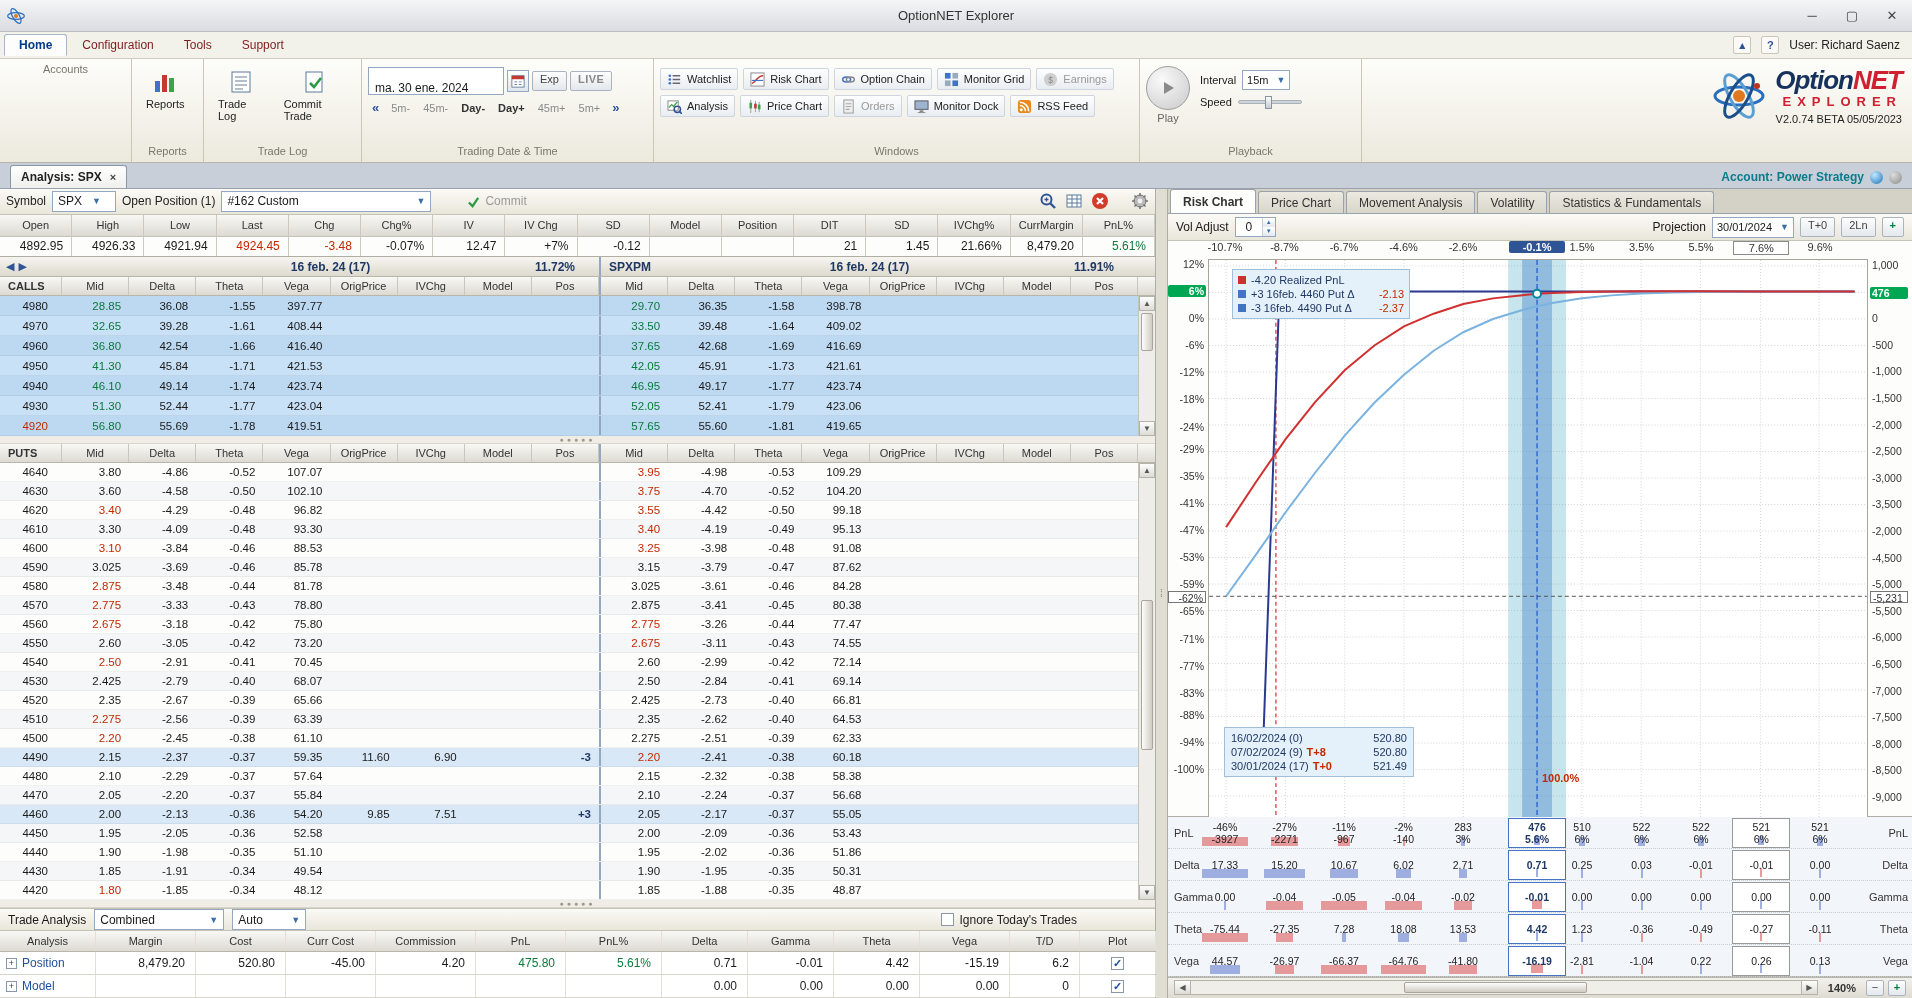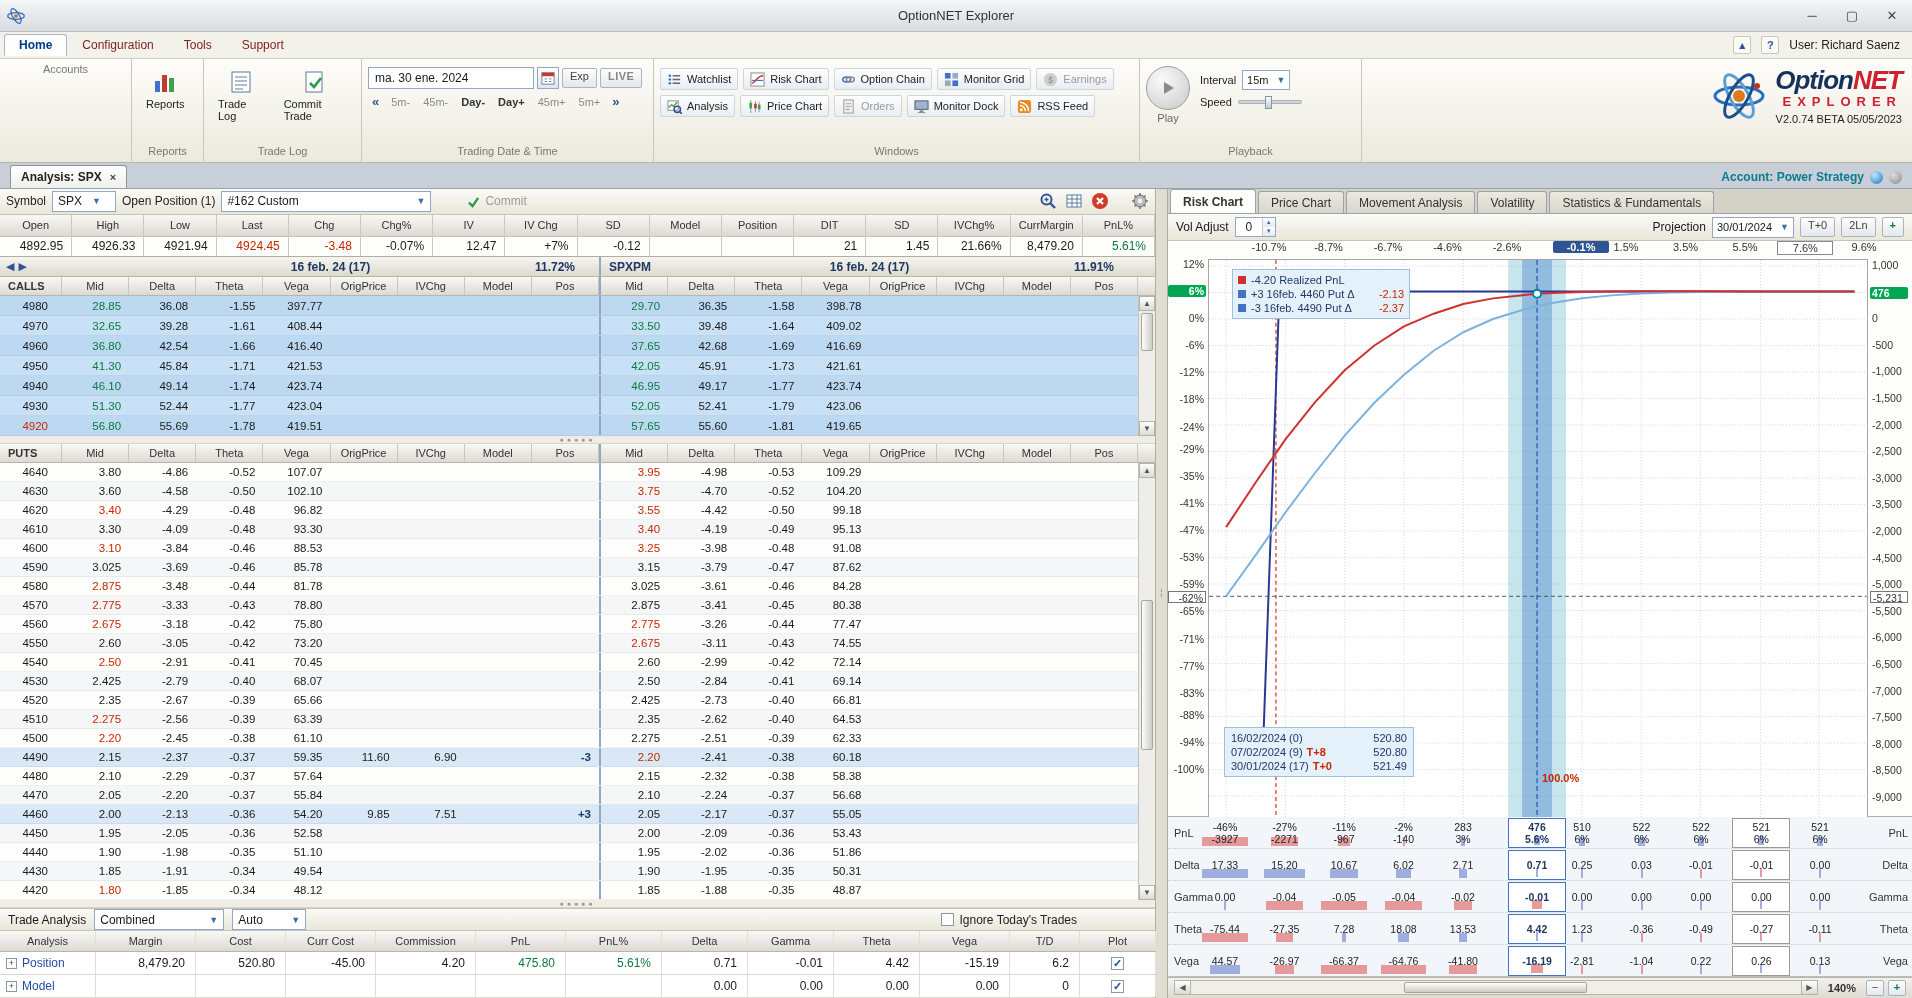--- a/index.html
+++ b/index.html
@@ -24,21 +24,21 @@
 .rgroup{display:flex;flex-direction:column;border-right:1px solid #c9c6ba;padding:4px 6px 0 6px;}
 .rbody{flex:1;display:flex;align-items:flex-start;gap:4px;}
 .rlabel{height:17px;text-align:center;font-size:11px;color:#7a776d;}
 .rbtn{display:flex;flex-direction:column;align-items:center;justify-content:flex-start;gap:3px;padding:5px 7px;font-size:11px;color:#222;border:1px solid transparent;border-radius:3px;min-width:52px;}
 .rbtn .ricon{width:26px;height:26px;display:block;}
 .smbtn{display:flex;align-items:center;gap:5px;padding:2px 6px;font-size:11px;color:#222;border:1px solid #cdd6e0;background:linear-gradient(#fefefe,#e9edf2);border-radius:2px;height:22px;white-space:nowrap;}
 .smbtn .ricon{width:15px;height:15px;display:block;}
 .smbtn.disabled{color:#9a9a9a;}
 .dt-col{display:flex;flex-direction:column;gap:5px;padding-top:4px;}
 .dt-row{display:flex;align-items:center;gap:3px;}
-.dateinput{width:166px;height:22px;border:1px solid #93a8c0;background:#fff;display:flex;align-items:center;padding:0 6px;font-size:12px;}
+.dateinput{width:136px;height:22px;border:1px solid #93a8c0;background:#fff;display:flex;padding:13px 6px;font-size:12px;}
 .calbtn{width:22px;height:22px;border:1px solid #93a8c0;background:linear-gradient(#fff,#dfe6ee);display:flex;align-items:center;justify-content:center;}
 .pillbtn{height:20px;border:1px solid #aab4bf;background:linear-gradient(#fdfdfd,#e4e8ec);padding:1px 7px;font-size:11px;color:#444;border-radius:2px;}
 .pillbtn.live{color:#888;font-weight:bold;letter-spacing:.5px;}
 .navlbl{font-size:11px;color:#8a8a8a;padding:0 5px;}
 .navlbl.strong{color:#333;font-weight:bold;}
 .navarrow{color:#2f5496;font-weight:bold;font-size:13px;padding:0 4px;}
 .win-rows{display:flex;flex-direction:column;gap:5px;padding-top:5px;}
 .win-row{display:flex;gap:5px;}
 .play-wrap{display:flex;gap:10px;padding-top:3px;}
 .playbtn{width:44px;height:44px;border-radius:50%;background:radial-gradient(circle at 35% 30%,#fafafa,#c9c9c9);border:1px solid #9e9e9e;display:flex;align-items:center;justify-content:center;}
@@ -132,21 +132,21 @@
 .rtab{height:22px;padding:0 12px;display:flex;align-items:center;font-size:12px;color:#333;background:linear-gradient(#ece9e0,#d8d5cb);border:1px solid #9aa2ad;border-bottom:none;border-radius:3px 3px 0 0;margin-right:2px;white-space:nowrap;}
 .rtab.active{background:#fdfdfb;font-weight:bold;height:24px;}
 .rcontrols{height:28px;display:flex;align-items:center;gap:6px;padding:0 8px;background:linear-gradient(#fbfaf6,#e9e6da);border-bottom:1px solid #c5c2b6;font-size:12px;}
 .spin{display:flex;align-items:center;border:1px solid #93a8c0;background:#fff;height:20px;}
 .spin .val{width:26px;text-align:center;font-size:12px;}
 .spin .updown{display:flex;flex-direction:column;border-left:1px solid #c3cedb;}
 .spin .updown span{font-size:6px;line-height:9px;padding:0 3px;color:#3a6ea5;background:linear-gradient(#fff,#e4e9ef);}
 .rc-right{margin-left:auto;display:flex;align-items:center;gap:6px;}
 
 .chart-wrap{position:relative;height:596px;background:#fdfdfb;border-bottom:1px solid #b0ada3;}
-.axis-top{position:absolute;left:0;top:0;height:18px;right:0;margin-left:44px;}
+.axis-top{position:absolute;left:0;top:0;height:18px;right:0;}
 .axis-top span,.axis-bottom span{position:absolute;width:56px;text-align:center;font-size:11px;color:#333;}
 .axis-top span.cur{background:#2f5496;color:#fff;font-weight:bold;border-radius:2px;}
 .axis-top span.box,.axis-bottom span.box{border:1px solid #8a8a8a;background:#fff;}
 .axis-bottom{position:absolute;left:0;top:578px;height:18px;right:0;}
 .axis-bottom span.cur{border:1px solid #2f5496;background:#fff;color:#1f3864;font-weight:bold;}
 .plot-area{position:absolute;left:0;top:18px;width:740px;height:560px;}
 #risk-svg{position:absolute;left:40px;top:0;width:660px;height:560px;background:#fff;border:1px solid #a8a59b;}
 .gutter{position:absolute;top:0;bottom:0;font-size:10.5px;color:#333;}
 .gutter.gl{left:0;width:38px;text-align:right;}
 .gutter.gr{left:702px;width:38px;text-align:left;}

